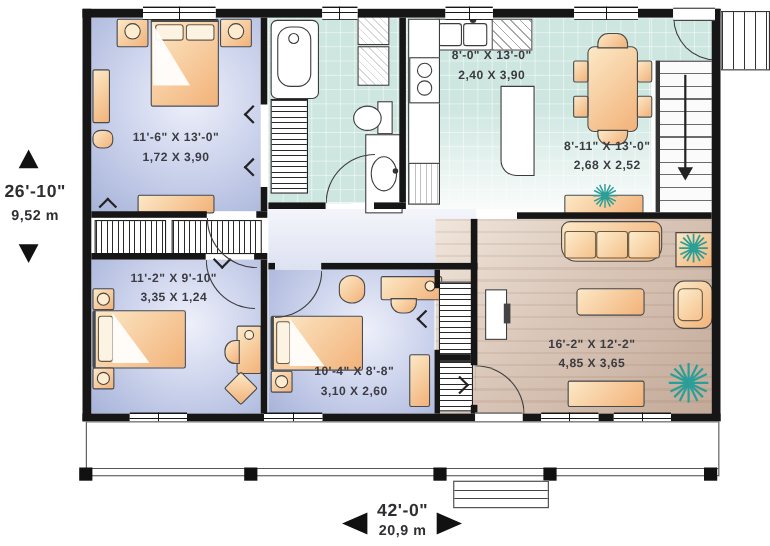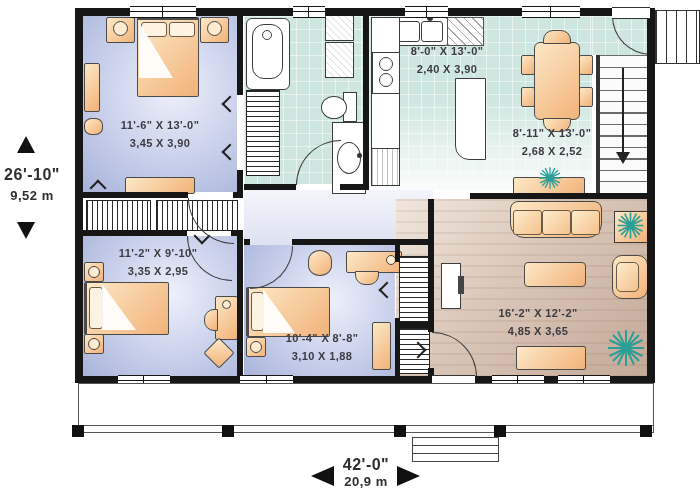--- a/index.html
+++ b/index.html
@@ -229,37 +229,37 @@
        linear-gradient(180deg,transparent 0 41px,#555 41px 42px,transparent 42px),#fff;"></div>
   <div class="a" style="left:72px;top:425px;width:12px;height:12px;background:#111;"></div>
   <div class="a" style="left:222px;top:425px;width:12px;height:12px;background:#111;"></div>
   <div class="a" style="left:394px;top:425px;width:12px;height:12px;background:#111;"></div>
   <div class="a" style="left:494px;top:425px;width:12px;height:12px;background:#111;"></div>
   <div class="a" style="left:640px;top:425px;width:12px;height:12px;background:#111;"></div>
   <div class="a" style="left:412px;top:437px;width:85px;height:23px;border:1px solid #444;background:repeating-linear-gradient(180deg,transparent 0 7px,#444 7px 8px),#fff;"></div>
 
   <div class="room-label" style="left:95px;top:117px;">
     <span>11'-6" X 13'-0"</span><br>
-    <span>3,45 X 3,90</span>
+    <span>1,72 X 3,90</span>
   </div>
   <div class="room-label" style="left:382px;top:43px;">
     <span>8'-0" X 13'-0"</span><br>
     <span>2,40 X 3,90</span>
   </div>
   <div class="room-label" style="left:487px;top:125px;">
     <span>8'-11" X 13'-0"</span><br>
     <span>2,68 X 2,52</span>
   </div>
   <div class="room-label" style="left:93px;top:245px;">
     <span>11'-2" X 9'-10"</span><br>
-    <span>3,35 X 2,95</span>
+    <span>3,35 X 1,24</span>
   </div>
   <div class="room-label" style="left:257px;top:330px;">
     <span>10'-4" X 8'-8"</span><br>
-    <span>3,10 X 1,88</span>
+    <span>3,10 X 2,60</span>
   </div>
   <div class="room-label" style="left:473px;top:305px;">
     <span>16'-2" X 12'-2"</span><br>
     <span>4,85 X 3,65</span>
   </div>
 
   <div class="tri" style="left:17px;top:136px;border-left:9px solid transparent;border-right:9px solid transparent;border-bottom:17px solid #111;"></div>
   <div class="a" style="left:0px;top:166px;width:64px;text-align:center;">
     <div class="dim-big">26'-10"</div>
     <div class="dim-small" style="margin-top:4px;">9,52 m</div>

